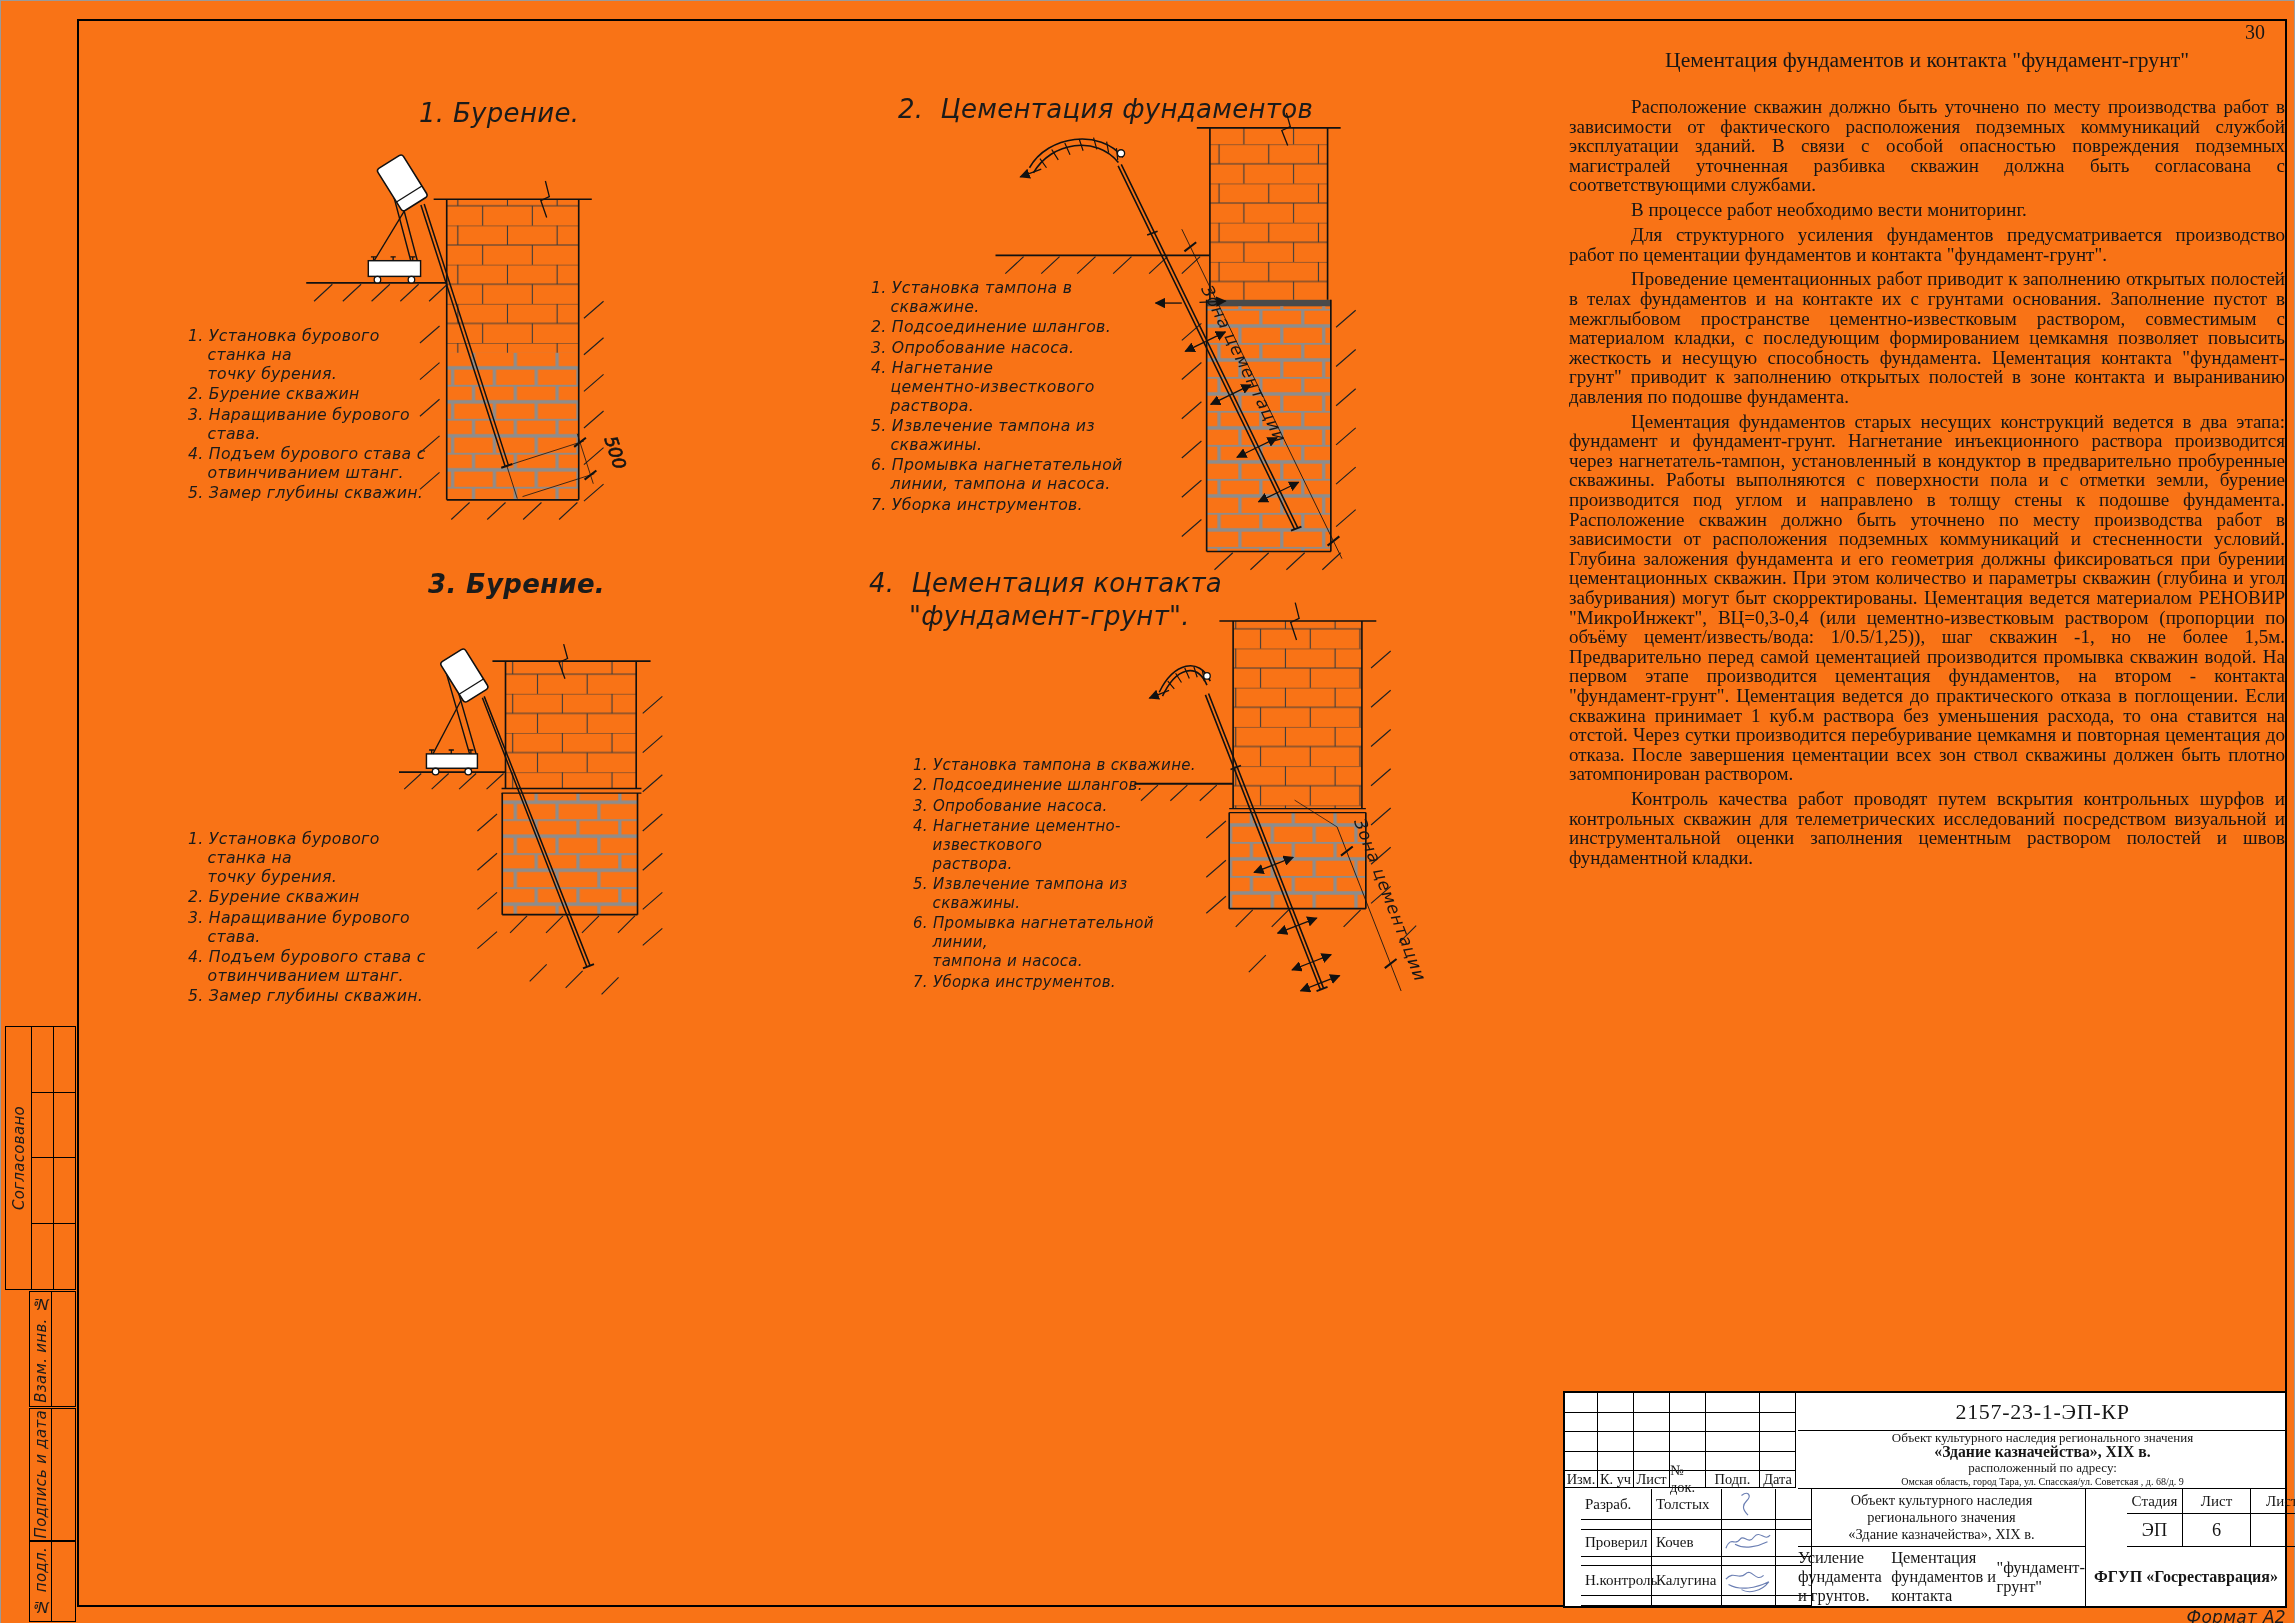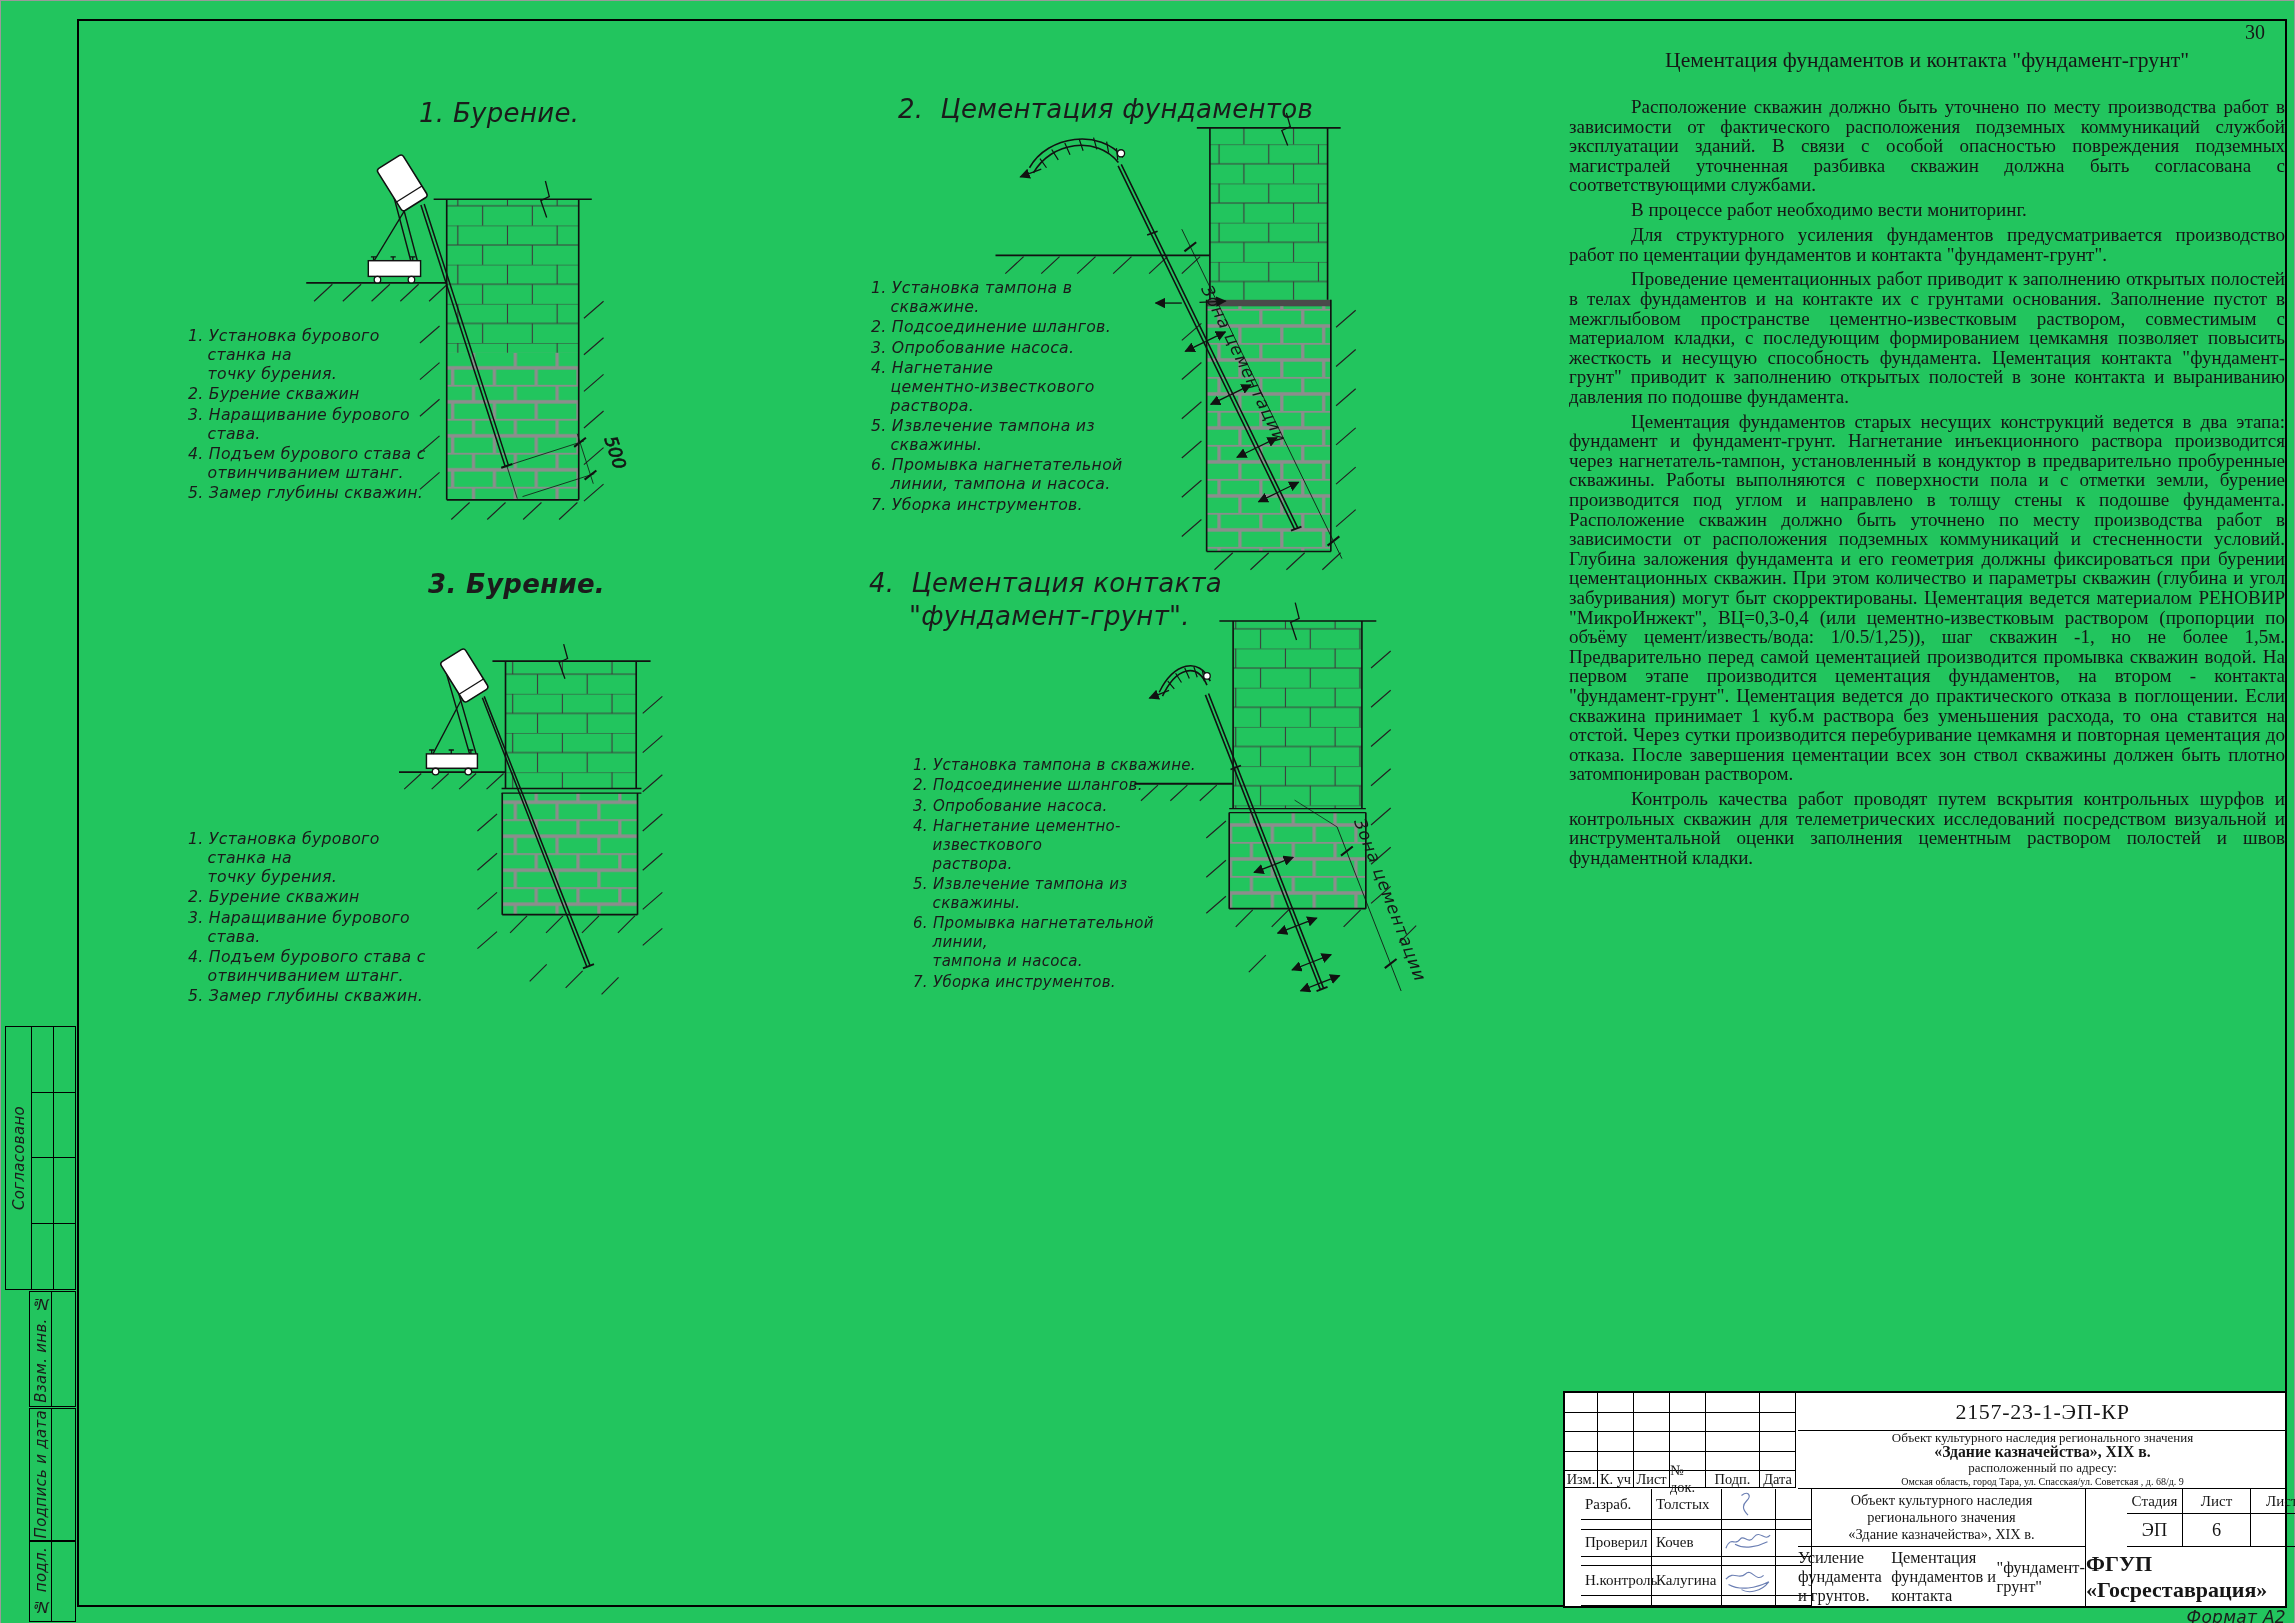--- a/index.html
+++ b/index.html
@@ -1,16 +1,16 @@
 <!DOCTYPE html>
 <html style="font-size:10.5px"><head>
 <meta charset="utf-8">
 <style>
   html,body{margin:0;padding:0;background:#cfcfcf;}
-  .sheet{position:relative;width:2295px;height:1624px;background:#22c55e;overflow:hidden;
+  .sheet{position:relative;width:2295px;height:1624px;background:#f97316;overflow:hidden;
          outline:1.3px solid #9a9a9a;outline-offset:-1.3px;font-family:"Liberation Serif",serif;color:#161616;}
   .sheet *{box-sizing:border-box;}
   .abs{position:absolute;}
   .frame{position:absolute;left:77px;top:19px;width:2210px;height:1588px;border:2.6px solid #000;}
   .ser{font-family:"Liberation Serif",serif;}
   .cad{font-family:"DejaVu Sans",sans-serif;font-style:italic;letter-spacing:0.3px;color:#1b1b1b;}
   .page-num{left:2229px;top:21px;width:52px;text-align:center;font-size:20px;}
   .main-title{left:1567px;top:48px;width:720px;text-align:center;font-size:21.6px;}
   .body-text{left:1569px;top:97px;width:716px;}
   .body-text p{margin:0 0 5.2px 0;font-size:19px;line-height:19.6px;text-align:justify;text-indent:62px;}
@@ -42,21 +42,21 @@
   .tb-object .l1,.tb-object .l3{font-size:13px;}
   .tb-object .l2{font-size:15.7px;font-weight:bold;line-height:16.4px;}
   .tb-object .l4{font-size:10px;}
   .tb-desc{left:233px;top:96px;width:288px;height:58px;border-right:1.3px solid #000;border-bottom:1.3px solid #000;display:flex;flex-direction:column;align-items:center;justify-content:center;font-size:14.4px;line-height:17px;}
   .tb-stage{left:521px;top:96px;width:200px;height:58px;display:grid;grid-template-columns:56px 68px 76px;grid-template-rows:25px 33px;margin-left:41px;}
   .tb-stage div{border-right:1.3px solid #000;border-bottom:1.3px solid #000;display:flex;align-items:center;justify-content:center;}
   .tb-stage div:nth-child(3n){border-right:none;}
   .tb-stage .hd{font-size:15px;}
   .tb-stage .vl{font-size:18.3px;border-bottom:1.3px solid #000;}
   .tb-subject{left:233px;top:154px;width:288px;height:59px;border-right:1.3px solid #000;display:flex;flex-direction:row;align-items:center;justify-content:center;font-size:16.4px;line-height:19px;}
-  .tb-company{left:521px;top:154px;width:200px;height:59px;display:flex;align-items:center;justify-content:center;font-size:22px;font-weight:bold;}
+  .tb-company{left:521px;top:154px;width:200px;height:59px;display:flex;align-items:center;justify-content:center;font-size:16px;font-weight:bold;text-align:center;}
   .fmt{left:2152px;top:1607px;width:134px;text-align:right;font-size:17px;}
 </style>
 </head>
 <body>
 
 <div class="sheet">
 
   <div class="frame"></div>
 
   <div class="abs page-num ser">30</div>

